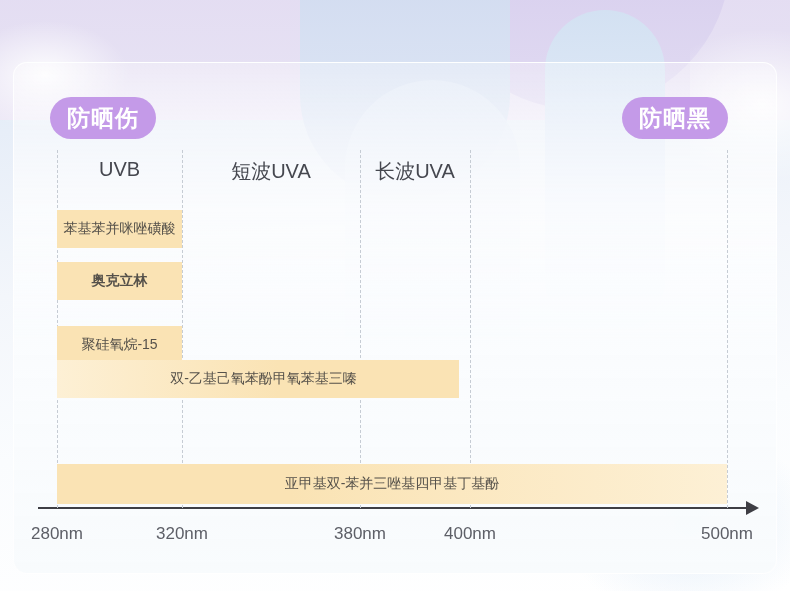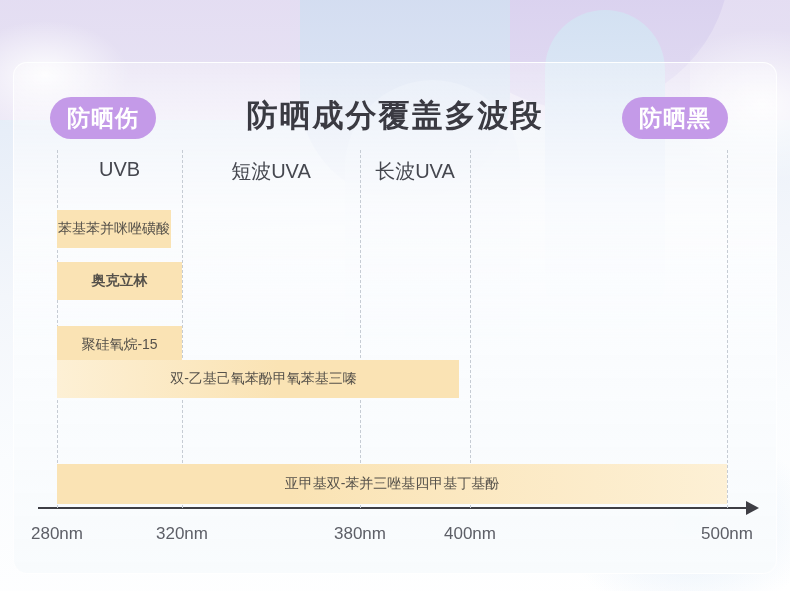--- a/index.html
+++ b/index.html
@@ -164,36 +164,35 @@
   <div class="deco drip-a"></div>
   <div class="deco drip-d"></div>
   <div class="deco drip-c"></div>
   <div class="deco cloud-l"></div>
   <div class="deco cloud-r"></div>
   <div class="deco cloud-b"></div>
 
   <div id="card"></div>
 
   <div class="pill" id="pill-left">防晒伤</div>
-  <div id="title">防晒成分覆盖多波段</div>
   <div class="pill" id="pill-right">防晒黑</div>
 
   <div id="plot">
 
     <div id="axis"></div>
     <div id="axis-arrow"></div>
   <div class="gridline" style="left: 57px;"></div>
       <div class="gridline" style="left: 182px;"></div>
       <div class="gridline" style="left: 360px;"></div>
       <div class="gridline" style="left: 470px;"></div>
       <div class="gridline" style="left: 727px;"></div>
       <div class="col-header" style="left: 57px; width: 125px;"><span>UVB</span></div>
       <div class="col-header" style="left: 182px; width: 178px;"><span>短波UVA</span></div>
       <div class="col-header" style="left: 360px; width: 110px;"><span>长波UVA</span></div>
-      <div class="bar" style="left: 57px; width: 114px; top: 210px; background: rgb(250, 227, 180);">
+      <div class="bar" style="left: 57px; width: 125px; top: 210px; background: rgb(250, 227, 180);">
         <span>苯基苯并咪唑磺酸</span>
       </div>
       <div class="bar" style="left: 57px; width: 125px; top: 262px; background: rgb(250, 227, 180); font-weight: bold;">
         <span>奥克立林</span>
       </div>
       <div class="bar" style="left: 57px; width: 125px; top: 314px; background: rgb(250, 227, 180); margin-top: 12px;">
         <span>聚硅氧烷-15</span>
       </div>
       <div class="bar" style="left: 57px; width: 402px; top: 360px; background: linear-gradient(90deg, rgb(253, 240, 213) 0%, rgb(250, 227, 180) 55%, rgb(250, 227, 180) 100%); padding-left: 11px;">
         <span>双-乙基己氧苯酚甲氧苯基三嗪</span>

